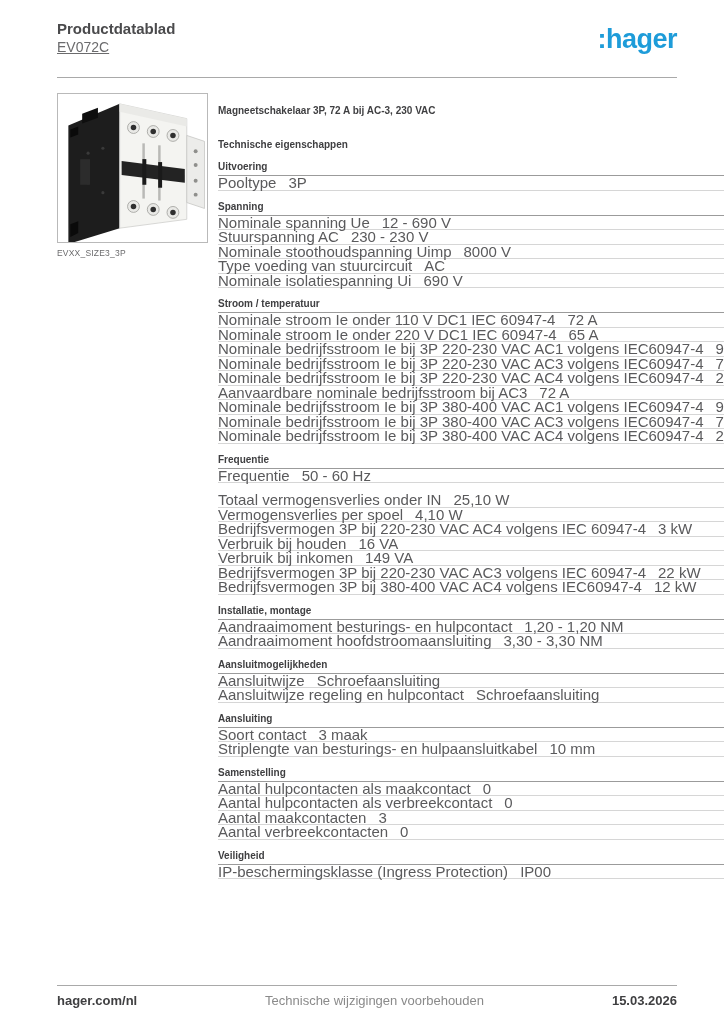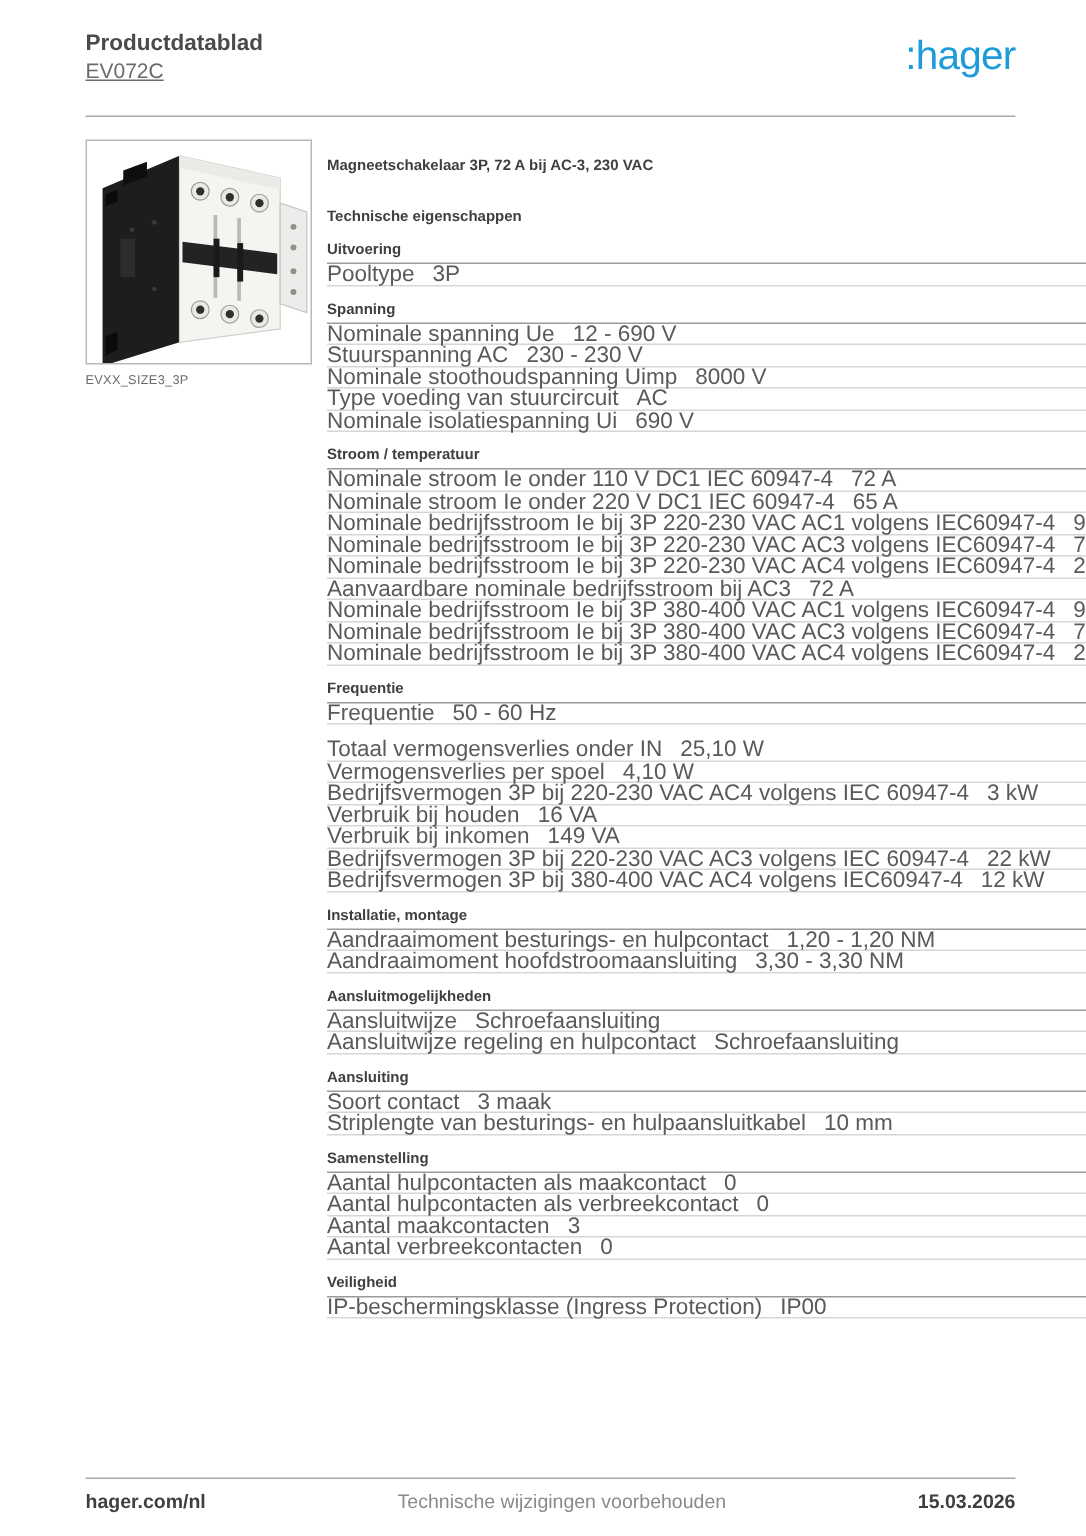--- a/index.html
+++ b/index.html
@@ -1,24 +1,24 @@
 <!DOCTYPE html>
 <html><head>
 <meta charset="utf-8">
 <style>
   * { margin: 0; padding: 0; box-sizing: border-box; }
   html, body { width: 724px; height: 1024px; background: #ffffff; overflow: hidden; }
   body { font-family: "Liberation Sans", "DejaVu Sans", sans-serif; color: #58585a; position: relative; }
   .page { position: absolute; inset: 0; background: #fff; }
 
   
-  .header { position: absolute; left: 57px; right: 47px; top: 20px; display: flex; justify-content: space-between; align-items: flex-start; }
+  .header { position: absolute; left: 57px; right: 47px; top: 20px; display: flex; justify-content: space-between; align-items: center; }
   .page-title { font-size: 15px; font-weight: bold; color: #4a4a4c; line-height: 18px; }
   .page-subtitle { font-size: 14px; color: #6b6b6d; line-height: 18px; text-decoration: underline; }
-  .logo { font-size: 27px; font-weight: normal; letter-spacing: -0.5px; line-height: 30px; margin-top: 2px; }
+  .logo { font-size: 27px; font-weight: bold; letter-spacing: -0.5px; line-height: 30px; margin-top: 2px; }
   .header-rule { position: absolute; left: 57px; right: 47px; top: 77px; border-top: 1px solid #a9a9a9; }
 
   
   .main { position: absolute; left: 57px; right: 47px; top: 93px; display: flex; }
   .left-col { width: 151px; flex: 0 0 151px; }
   .img-box { width: 151px; height: 150px; border: 1px solid #b9b9b9; background: #fff; display: flex; align-items: center; justify-content: center; }
   .img-caption { font-size: 8.5px; color: #6b6b6d; margin-top: 5px; letter-spacing: 0.2px; }
   .right-col { flex: 1; margin-left: 10px; }
 
   .prod-desc { font-size: 10px; font-weight: bold; color: #3f3f41; line-height: 12px; margin-top: 12px; }

